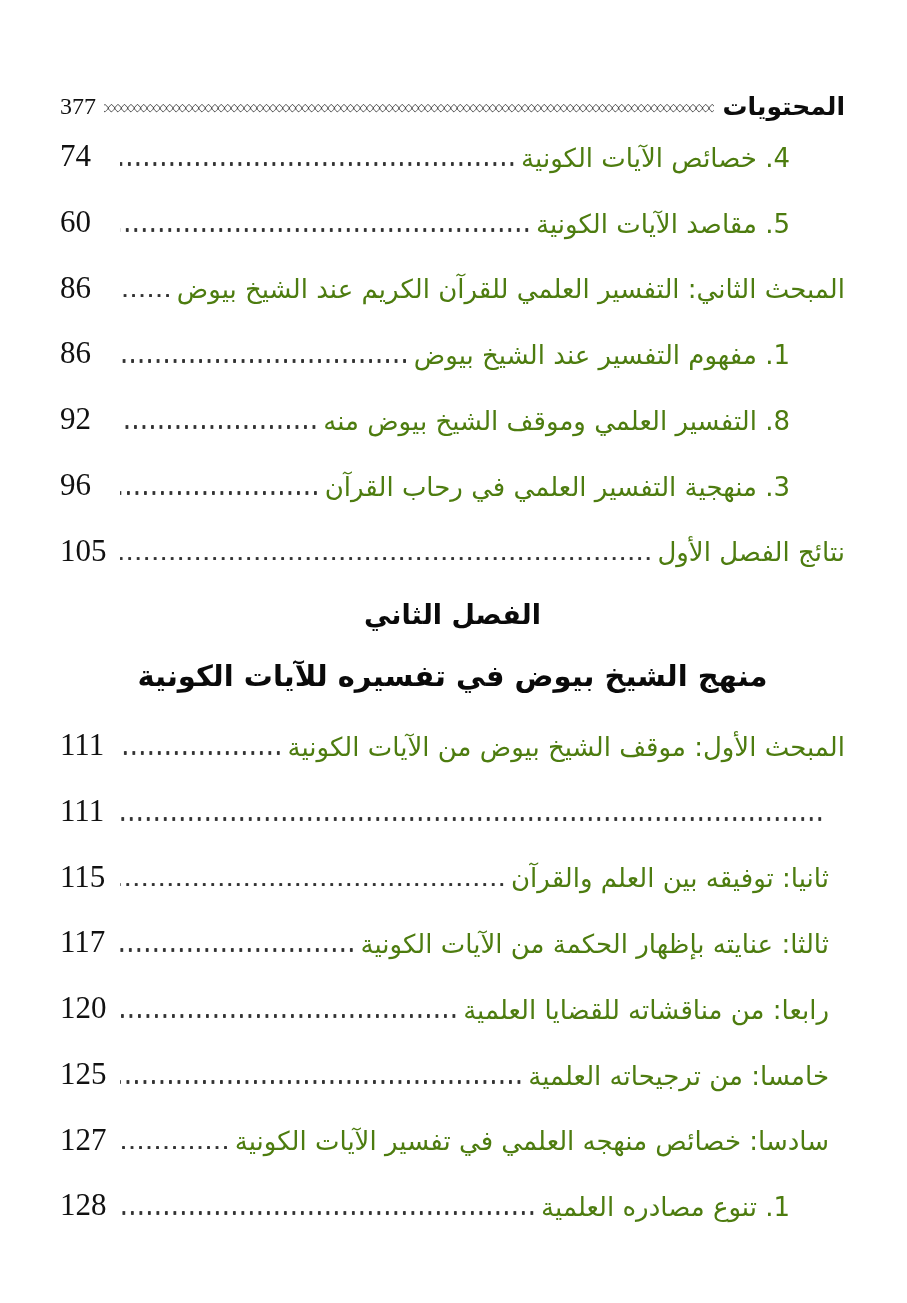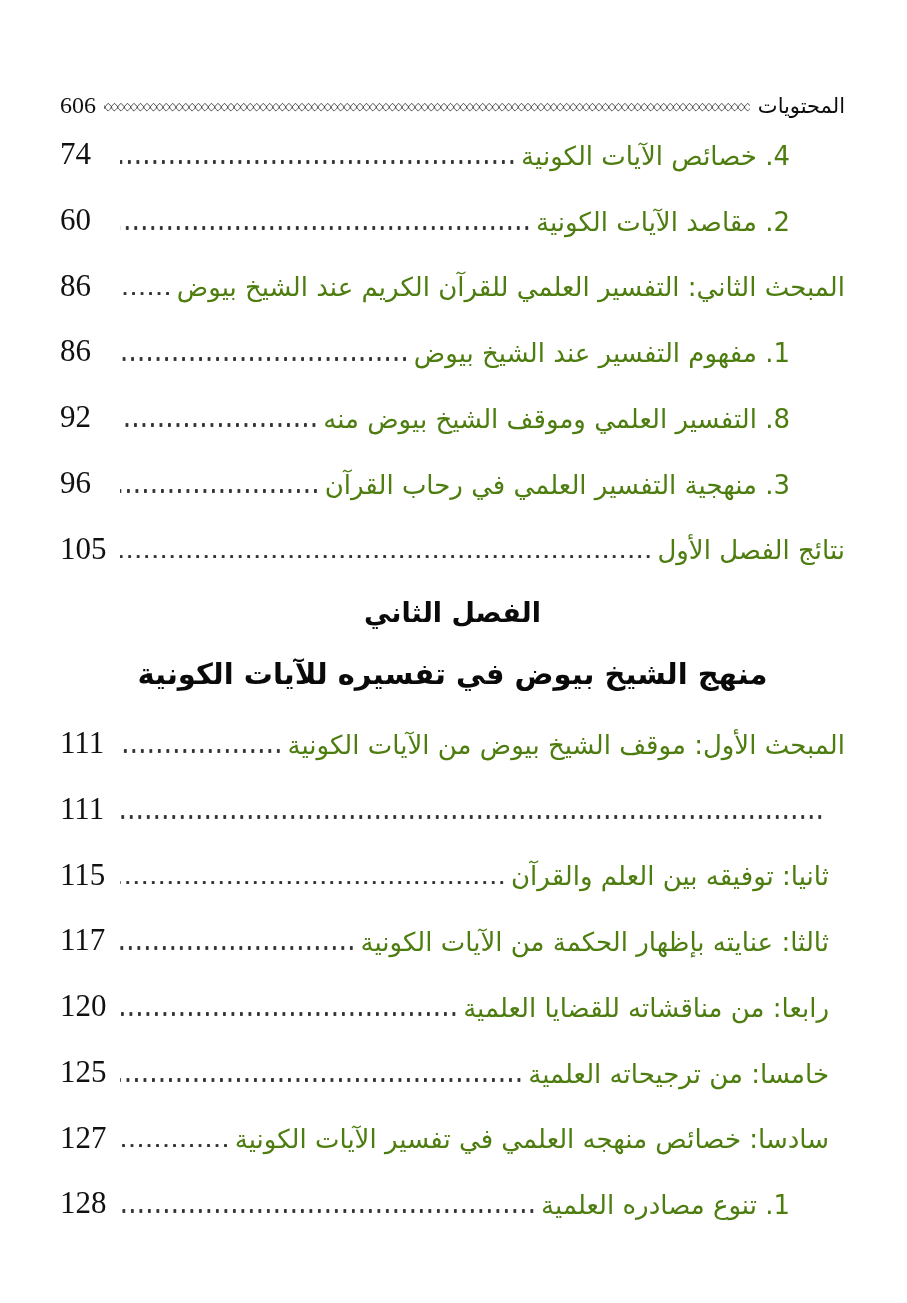--- a/index.html
+++ b/index.html
@@ -20,22 +20,22 @@
     padding: 92px 62px 0 60px;
     direction: rtl;
   }
   
   .running-header {
     display: flex;
     align-items: center;
     margin-bottom: 16px;
   }
   .header-title {
-    font-weight: normal;
-    font-size: 21px;
+    font-weight: bold;
+    font-size: 25px;
     letter-spacing: 0;
     white-space: nowrap;
     color: #0c0c0c;
   }
   .header-chain {
     flex: 1 1 auto;
     overflow: hidden;
     white-space: nowrap;
     font-size: 11px;
     letter-spacing: -2px;
@@ -104,32 +104,32 @@
   }
 </style>
 </head>
 <body>
 
 <div class="page">
 
   <div class="running-header">
     <span class="header-title">المحتويات</span>
     <span class="header-chain">◇◇◇◇◇◇◇◇◇◇◇◇◇◇◇◇◇◇◇◇◇◇◇◇◇◇◇◇◇◇◇◇◇◇◇◇◇◇◇◇◇◇◇◇◇◇◇◇◇◇◇◇◇◇◇◇◇◇◇◇◇◇◇◇◇◇◇◇◇◇◇◇◇◇◇◇◇◇◇◇◇◇◇◇◇◇◇◇◇◇◇◇◇◇◇◇◇◇◇◇◇◇◇◇◇◇◇◇◇◇◇◇◇◇◇◇◇◇◇◇◇◇◇◇◇◇◇◇◇◇</span>
-    <span class="header-page">606</span>
+    <span class="header-page">377</span>
   </div>
 
   <div>
   <div class="toc-row indent-2">
     <span class="toc-title">4. خصائص الآيات الكونية</span>
     <span class="leader"></span>
     <span class="toc-page">74</span>
   </div>
 
   <div class="toc-row indent-2">
-    <span class="toc-title">2. مقاصد الآيات الكونية</span>
+    <span class="toc-title">5. مقاصد الآيات الكونية</span>
     <span class="leader"></span>
     <span class="toc-page">60</span>
   </div>
 
   <div class="toc-row indent-0">
     <span class="toc-title">المبحث الثاني: التفسير العلمي للقرآن الكريم عند الشيخ بيوض</span>
     <span class="leader"></span>
     <span class="toc-page">86</span>
   </div>
 

